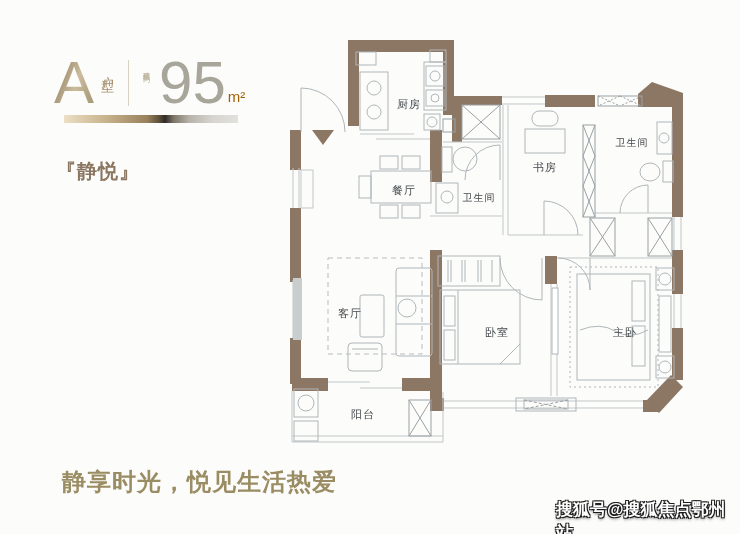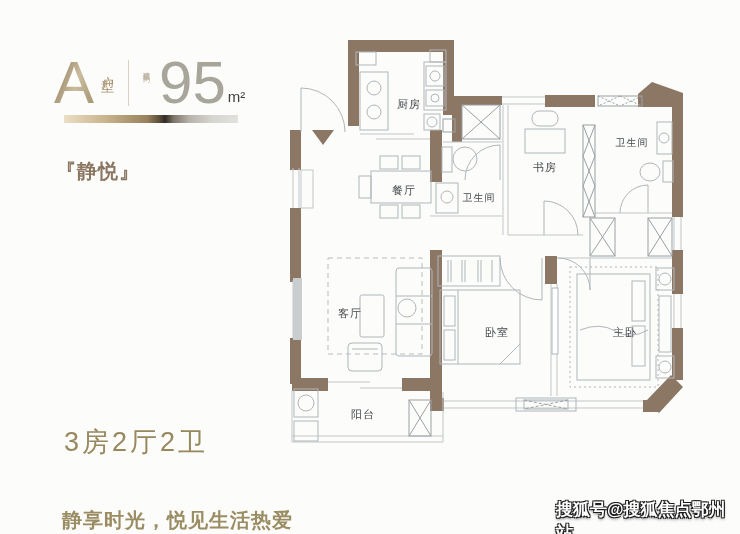--- a/index.html
+++ b/index.html
@@ -7,31 +7,31 @@
           font-family:"Liberation Sans","DejaVu Sans",sans-serif;}
   
   .header{position:absolute;left:54px;top:56px;display:flex;align-items:flex-start;}
   .unit-letter{font-size:60px;line-height:.9;color:#a6906c;
     background:linear-gradient(110deg,#93805f 10%,#cbbc9e 55%,#a99a78 90%);
     -webkit-background-clip:text;background-clip:text;-webkit-text-fill-color:transparent;}
   .unit-type{writing-mode:vertical-rl;font-size:13px;letter-spacing:3px;color:#a6906c;margin:10px 0 0 4px;}
   .hdr-divider{width:1px;height:46px;background:#d8d2c4;margin:4px 12px 0 12px;}
   .area-note{writing-mode:vertical-rl;font-size:7px;letter-spacing:1px;color:#beb5a0;margin-top:10px;}
   .area-value{font-size:60px;line-height:.9;color:#a8a69b;margin-left:8px;text-align:center;}
-  .area-unit{font-size:15px;color:#404040;margin:32px 0 0 2px;}
+  .area-unit{font-size:15px;color:#a16207;margin:32px 0 0 2px;}
   .gradient-bar{position:absolute;left:64px;top:115px;width:174px;height:8px;
     background:linear-gradient(90deg,#ecdfc6 0%,#c6b189 25%,#97805c 48%,#5a4d39 55%,#2f2b24 58%,
                #7d7668 63%,#b7b3ab 72%,#d6d4cf 85%,#e3e1dd 100%);}
   .plan-name{position:absolute;left:56px;top:146px;font-size:20px;font-weight:bold;
     color:#8b7761;letter-spacing:1px;margin-top:12px;}
   
   .footer-layout{position:absolute;left:64px;top:424px;font-size:27px;color:#97885e;
     letter-spacing:3px;font-weight:500;}
-  .footer-tagline{position:absolute;left:62px;top:466px;font-size:20px;font-weight:bold;
-    color:#9a8c63;letter-spacing:1px;margin-top:41px;}
+  .footer-tagline{position:absolute;left:62px;top:466px;font-size:24px;font-weight:bold;
+    color:#9a8c63;letter-spacing:1px;}
   .watermark{position:absolute;left:556px;top:498px;font-size:17px;font-weight:bold;color:#ffffff;
     letter-spacing:0;
     text-shadow:-1px -1px 0 #1c1c1c,1px -1px 0 #1c1c1c,-1px 1px 0 #1c1c1c,1px 1px 0 #1c1c1c,0 2px 3px rgba(0,0,0,.55);}
   
   svg.plan{position:absolute;left:0;top:0;}
   .wall{fill:#8c7765;stroke:none;}
   .furn{stroke:#b0b6ba;fill:none;stroke-width:1;}
   .furnf{stroke:#b0b6ba;fill:#ffffff;stroke-width:1;}
   .thin{stroke:#c2c7c9;fill:none;stroke-width:1;}
   .xline{stroke:#9aa0a4;fill:none;stroke-width:1;}
@@ -262,18 +262,17 @@
       <text class="roomlabel small" x="479" y="201">卫生间</text>
       <text class="roomlabel" x="545" y="171">书房</text>
       <text class="roomlabel small" x="632" y="146">卫生间</text>
       <text class="roomlabel" x="350" y="317">客厅</text>
       <text class="roomlabel" x="497" y="336">卧室</text>
       <text class="roomlabel" x="625" y="336">主卧</text>
       <text class="roomlabel" x="363" y="418">阳台</text>
     </g>
   </svg>
 
-  <div class="footer-layout">3房2厅2卫</div>
   <div class="footer-tagline">静享时光，悦见生活热爱</div>
 
   <div class="watermark">搜狐号@搜狐焦点鄂州站</div>
 
 </div>
 
 </body></html>

